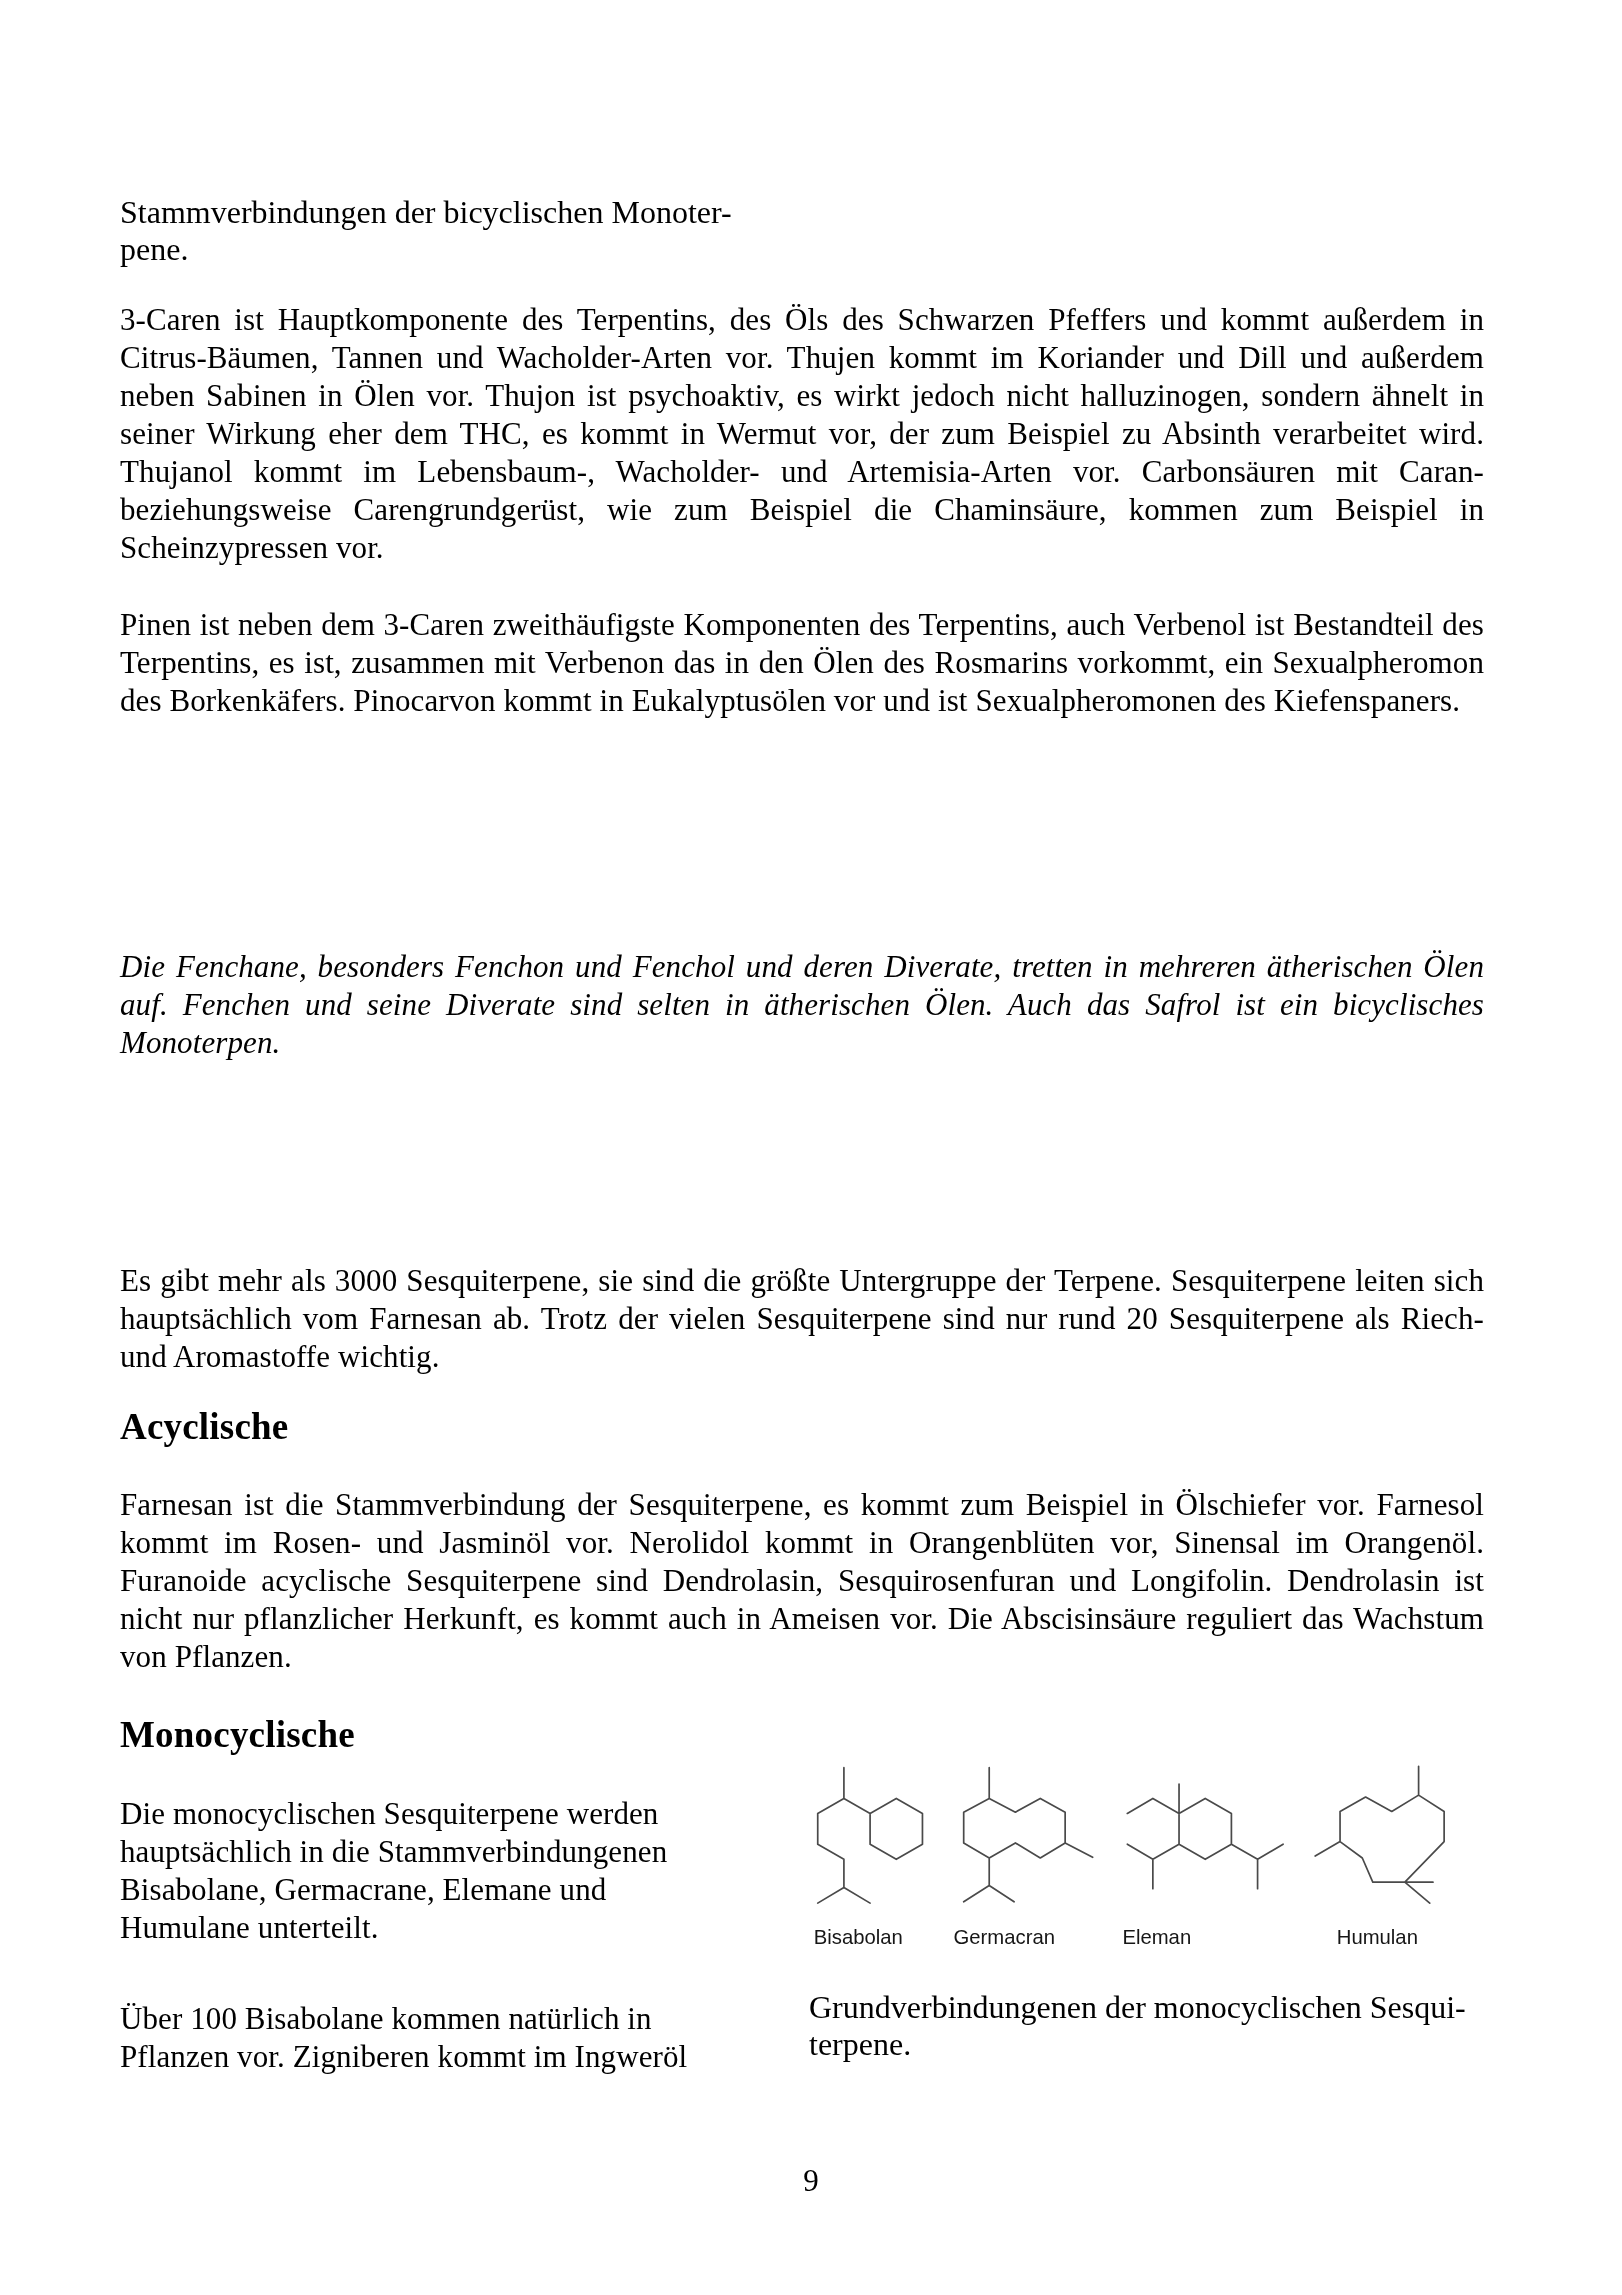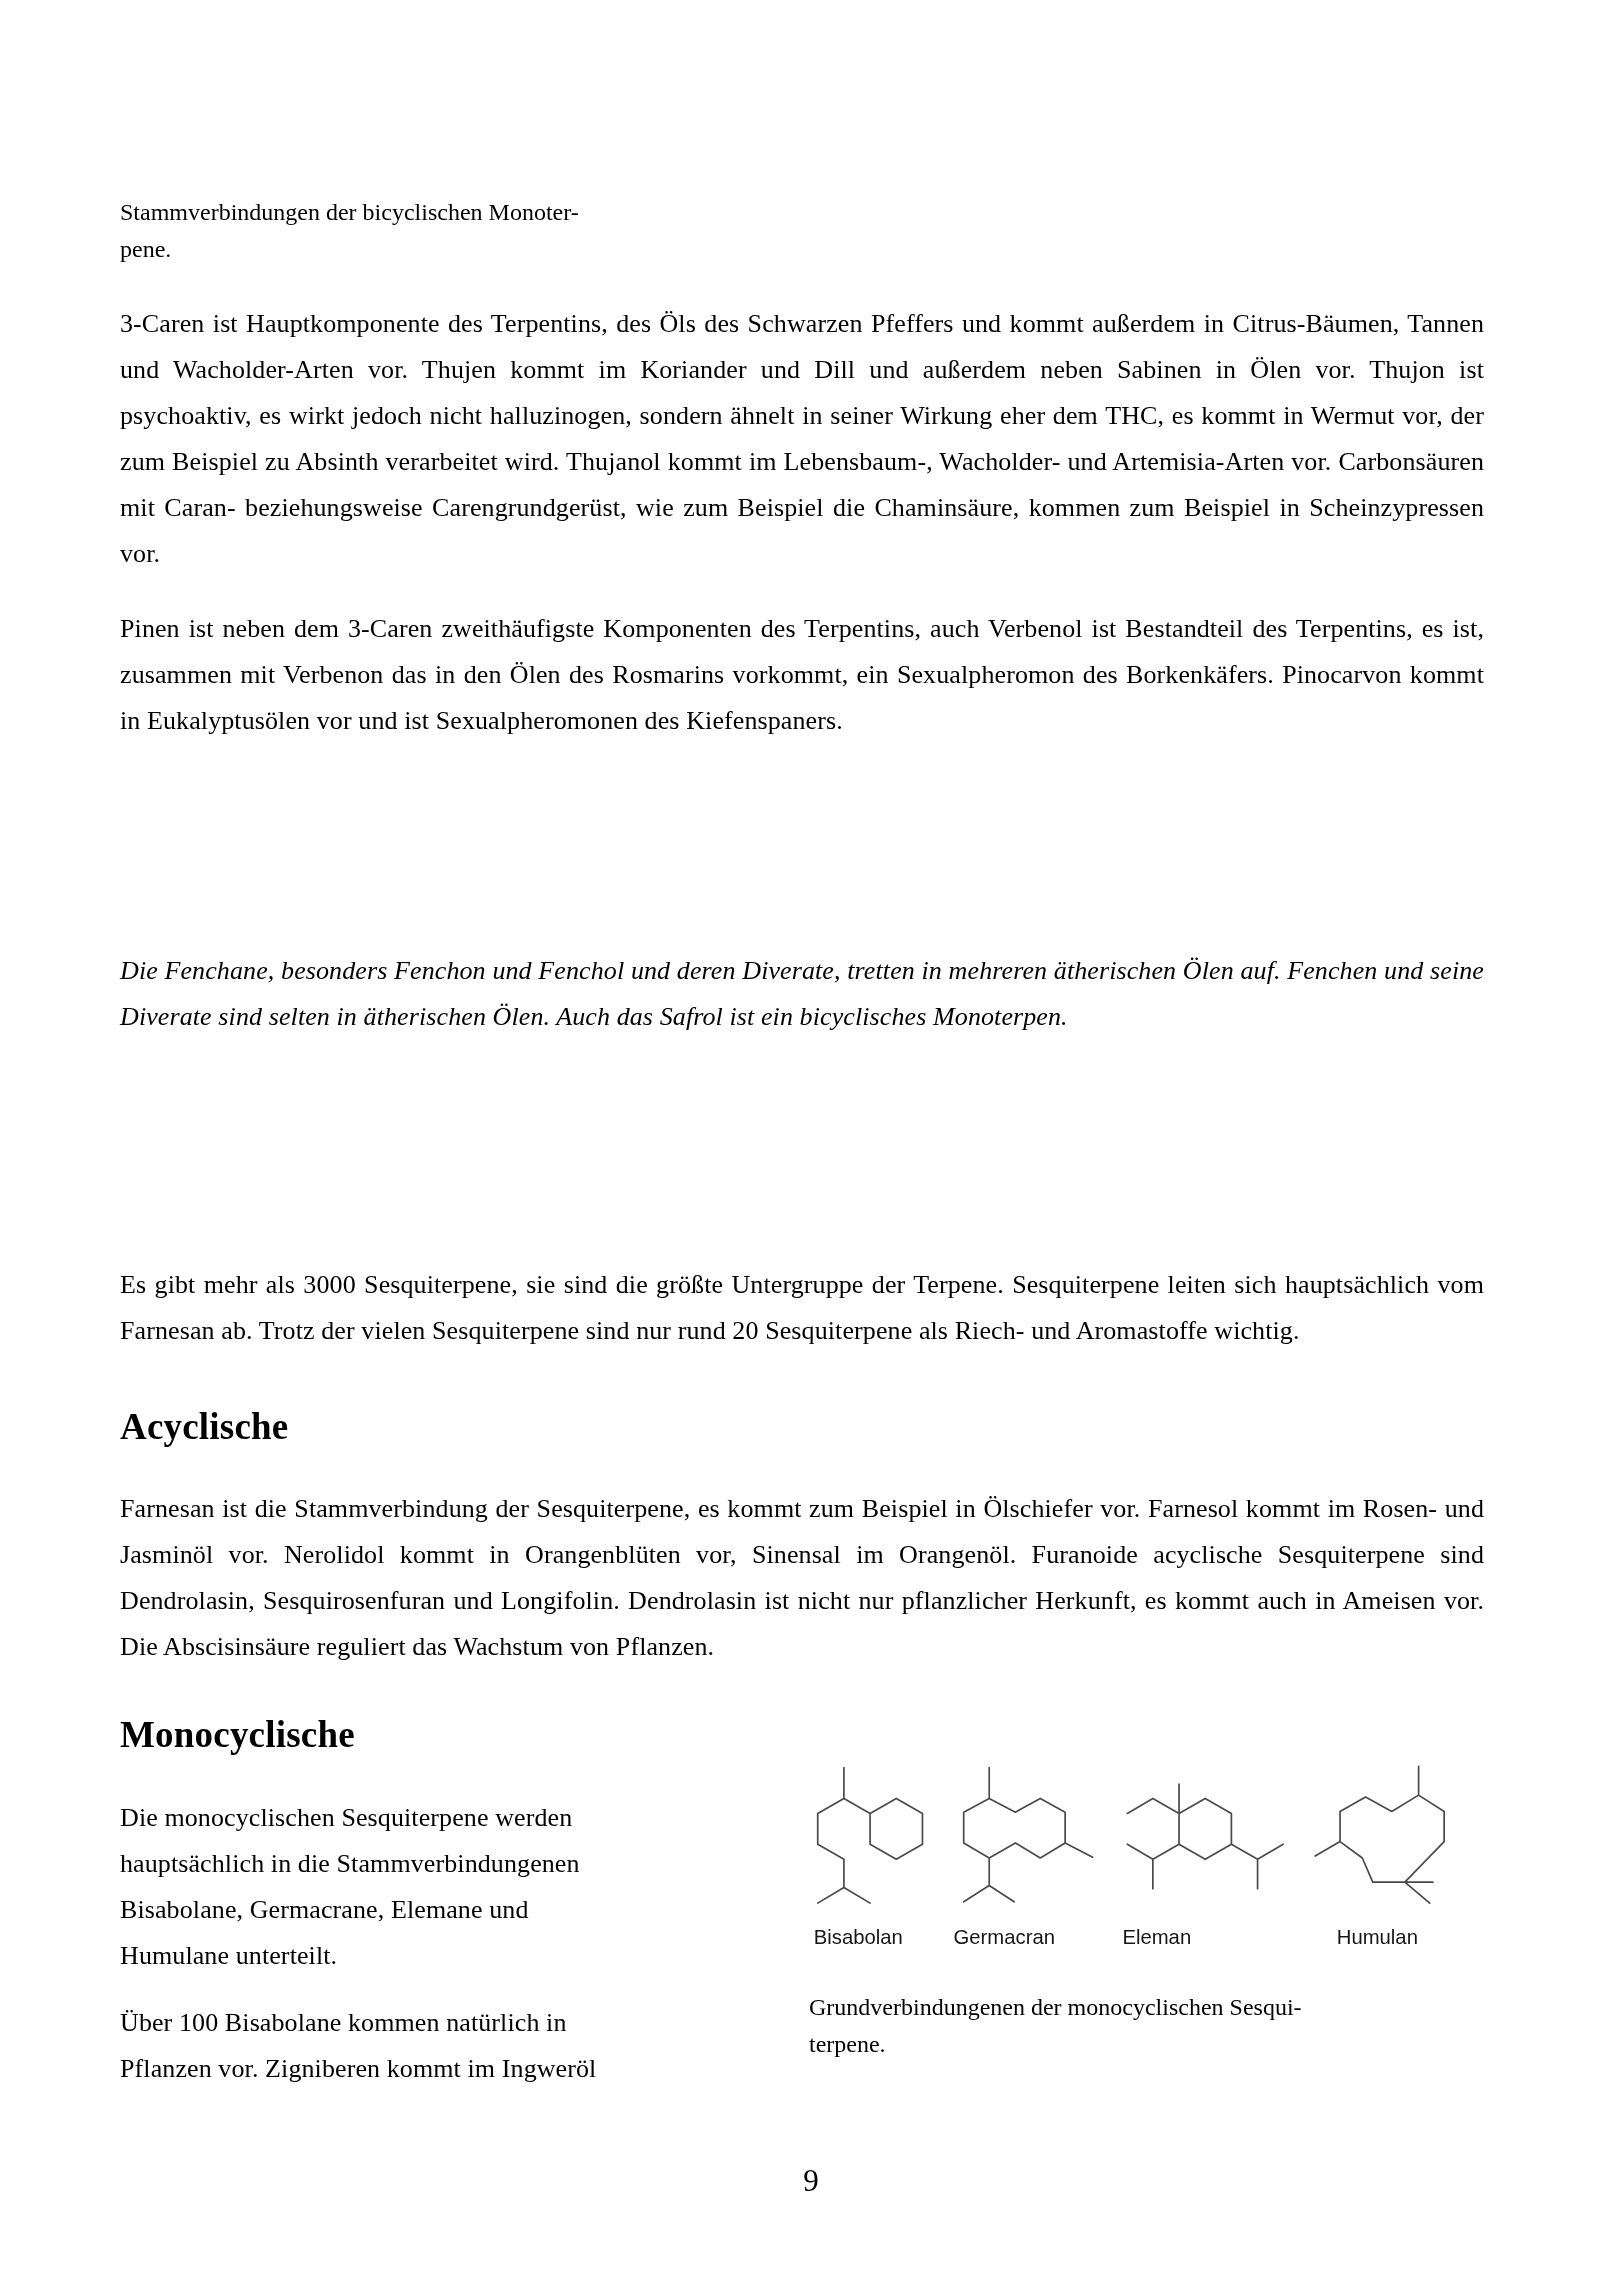--- a/index.html
+++ b/index.html
@@ -6,27 +6,27 @@
   .page{
     position:relative;
     width:1622px;height:2295px;
     background:#ffffff;
     font-family:"Liberation Serif","DejaVu Serif",serif;
     color:#000;
     overflow:hidden;
   }
   .block{position:absolute;}
   .body-text{
-    font-size:26px;
-    line-height:46px;
+    font-size:31px;
+    line-height:38px;
     text-align:justify;
     letter-spacing:0.1px;
   }
   .caption{
-    font-size:24px;
+    font-size:32px;
     line-height:37px;
     white-space:pre-line;
   }
   .colwrap{white-space:pre-line;text-align:left;}
   .h1{
     font-size:48px;
     line-height:52px;
     font-weight:bold;
     letter-spacing:0.3px;
   }

